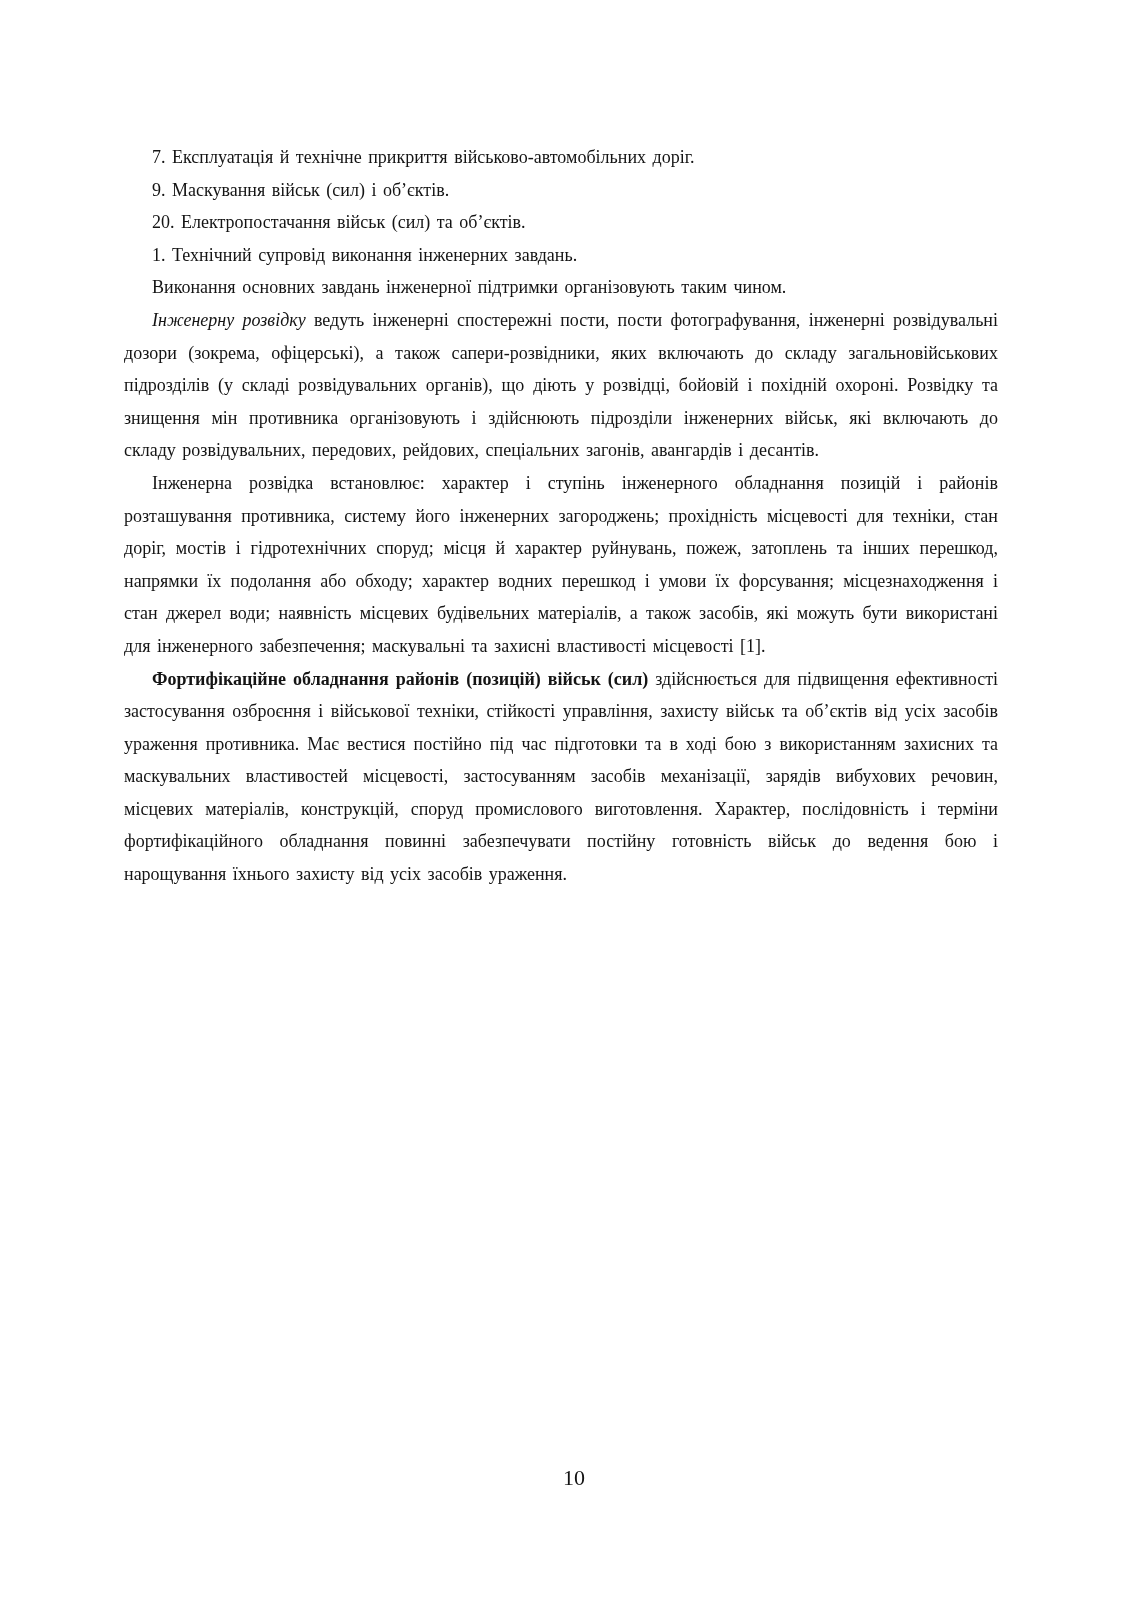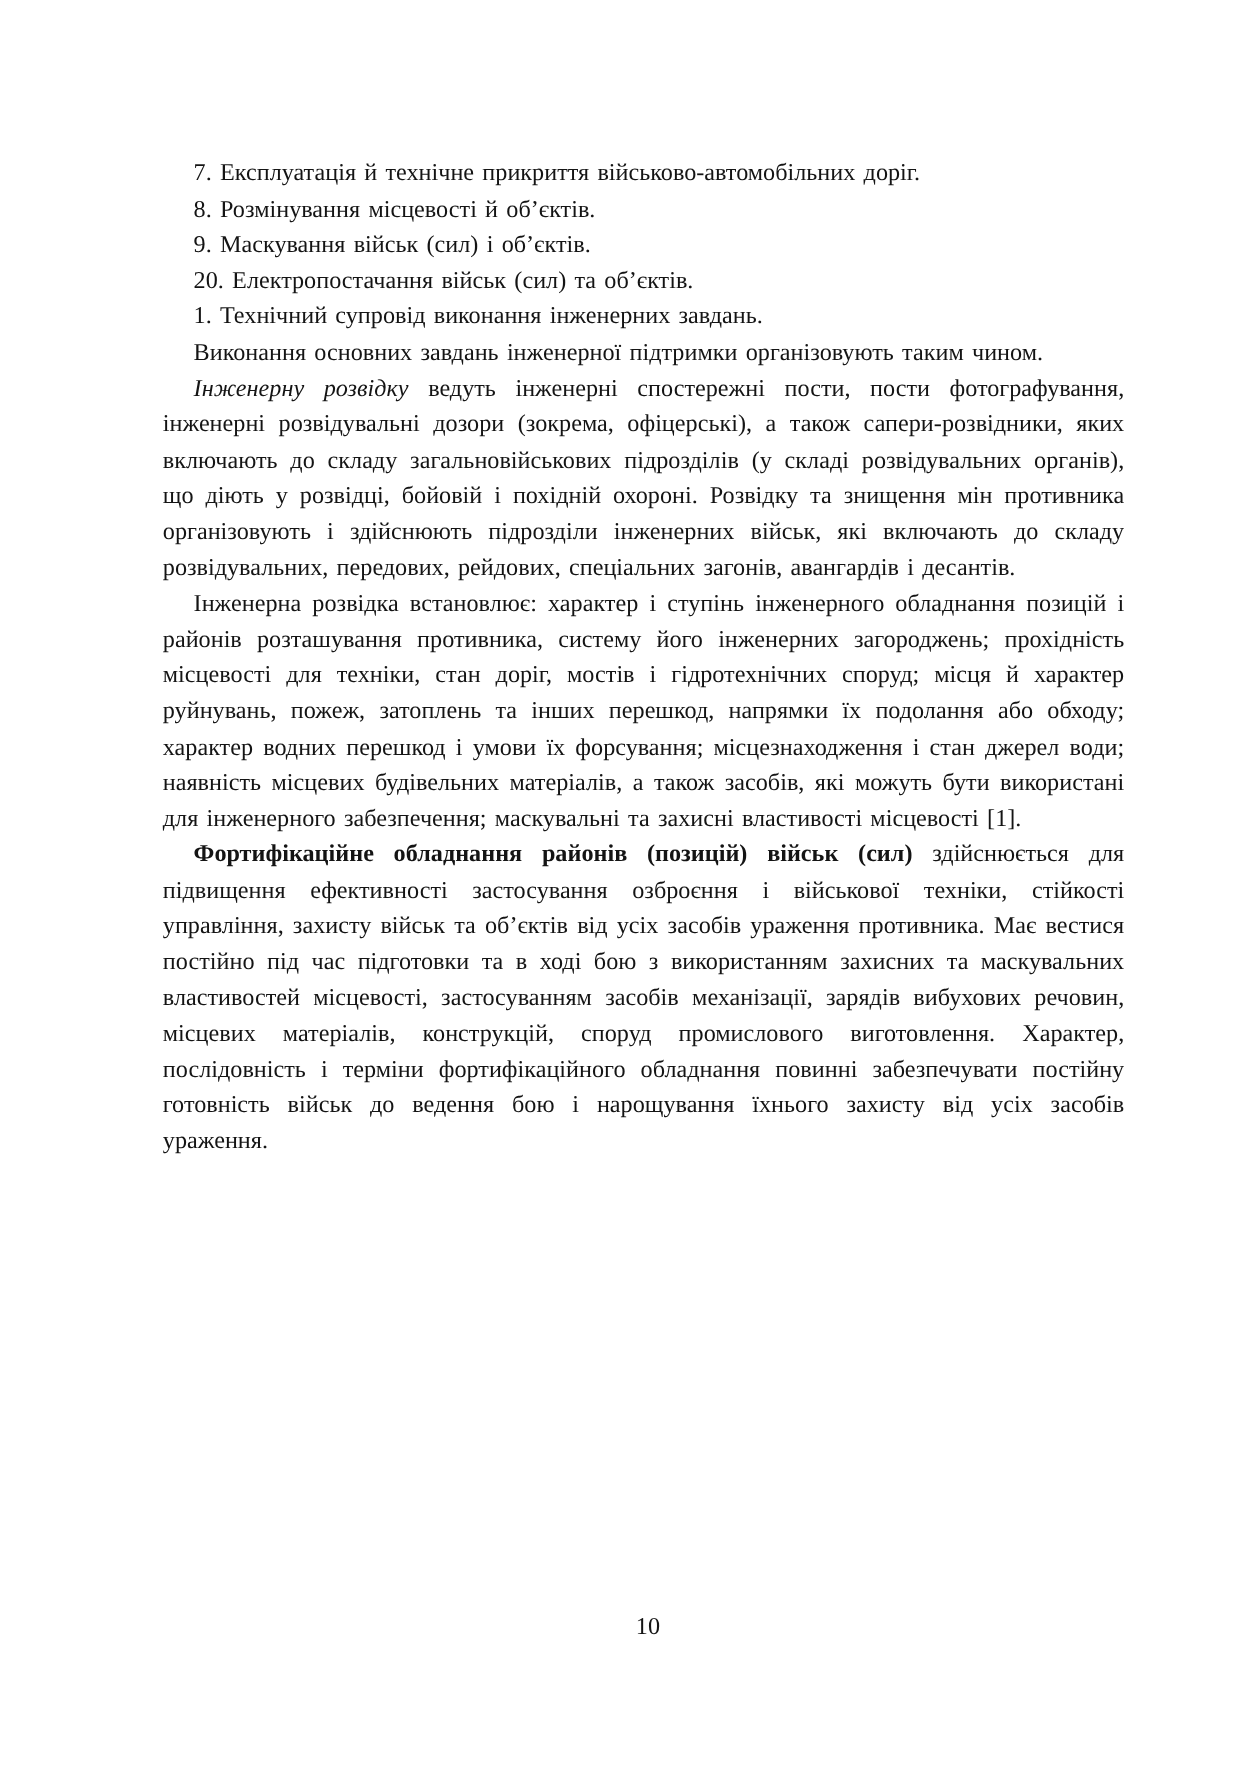--- a/index.html
+++ b/index.html
@@ -15,58 +15,57 @@
     color: #141414;
     overflow: hidden;
   }
   .page {
     position: absolute;
     inset: 0;
     background: #ffffff;
   }
   .text-block {
     position: absolute;
-    left: 148px;
+    left: 124px;
     top: 141px;
     width: 874px;
-    font-size: 22px;
+    font-size: 18px;
     line-height: 32.6px;
     text-align: justify;
     word-spacing: 2px;
   }
   .para {
     margin: 0;
     text-indent: 28px;
   }
   .italic {
     font-style: italic;
   }
   .bold-italic {
     font-weight: bold;
   }
   .page-number {
     position: absolute;
     top: 1462px;
-    left: 152px;
+    left: 137px;
     width: 874px;
     text-align: center;
     font-size: 22px;
     line-height: 32px;
   }
 </style>
 </head>
 <body>
 
 <div class="page">
 
   <div class="text-block">
 
     <p class="para"><span>7. Експлуатація й технічне прикриття військово-автомобільних доріг.</span></p>
 
-    <p class="para"><span>8. Розмінування місцевості й об’єктів.</span></p>
 
     <p class="para"><span>9. Маскування військ (сил) і об’єктів.</span></p>
 
     <p class="para"><span>20. Електропостачання військ (сил) та об’єктів.</span></p>
 
 
     <p class="para"><span>1. Технічний супровід виконання інженерних завдань.</span></p>
 
     <p class="para"><span>Виконання основних завдань інженерної підтримки організовують таким чином.</span></p>
 

